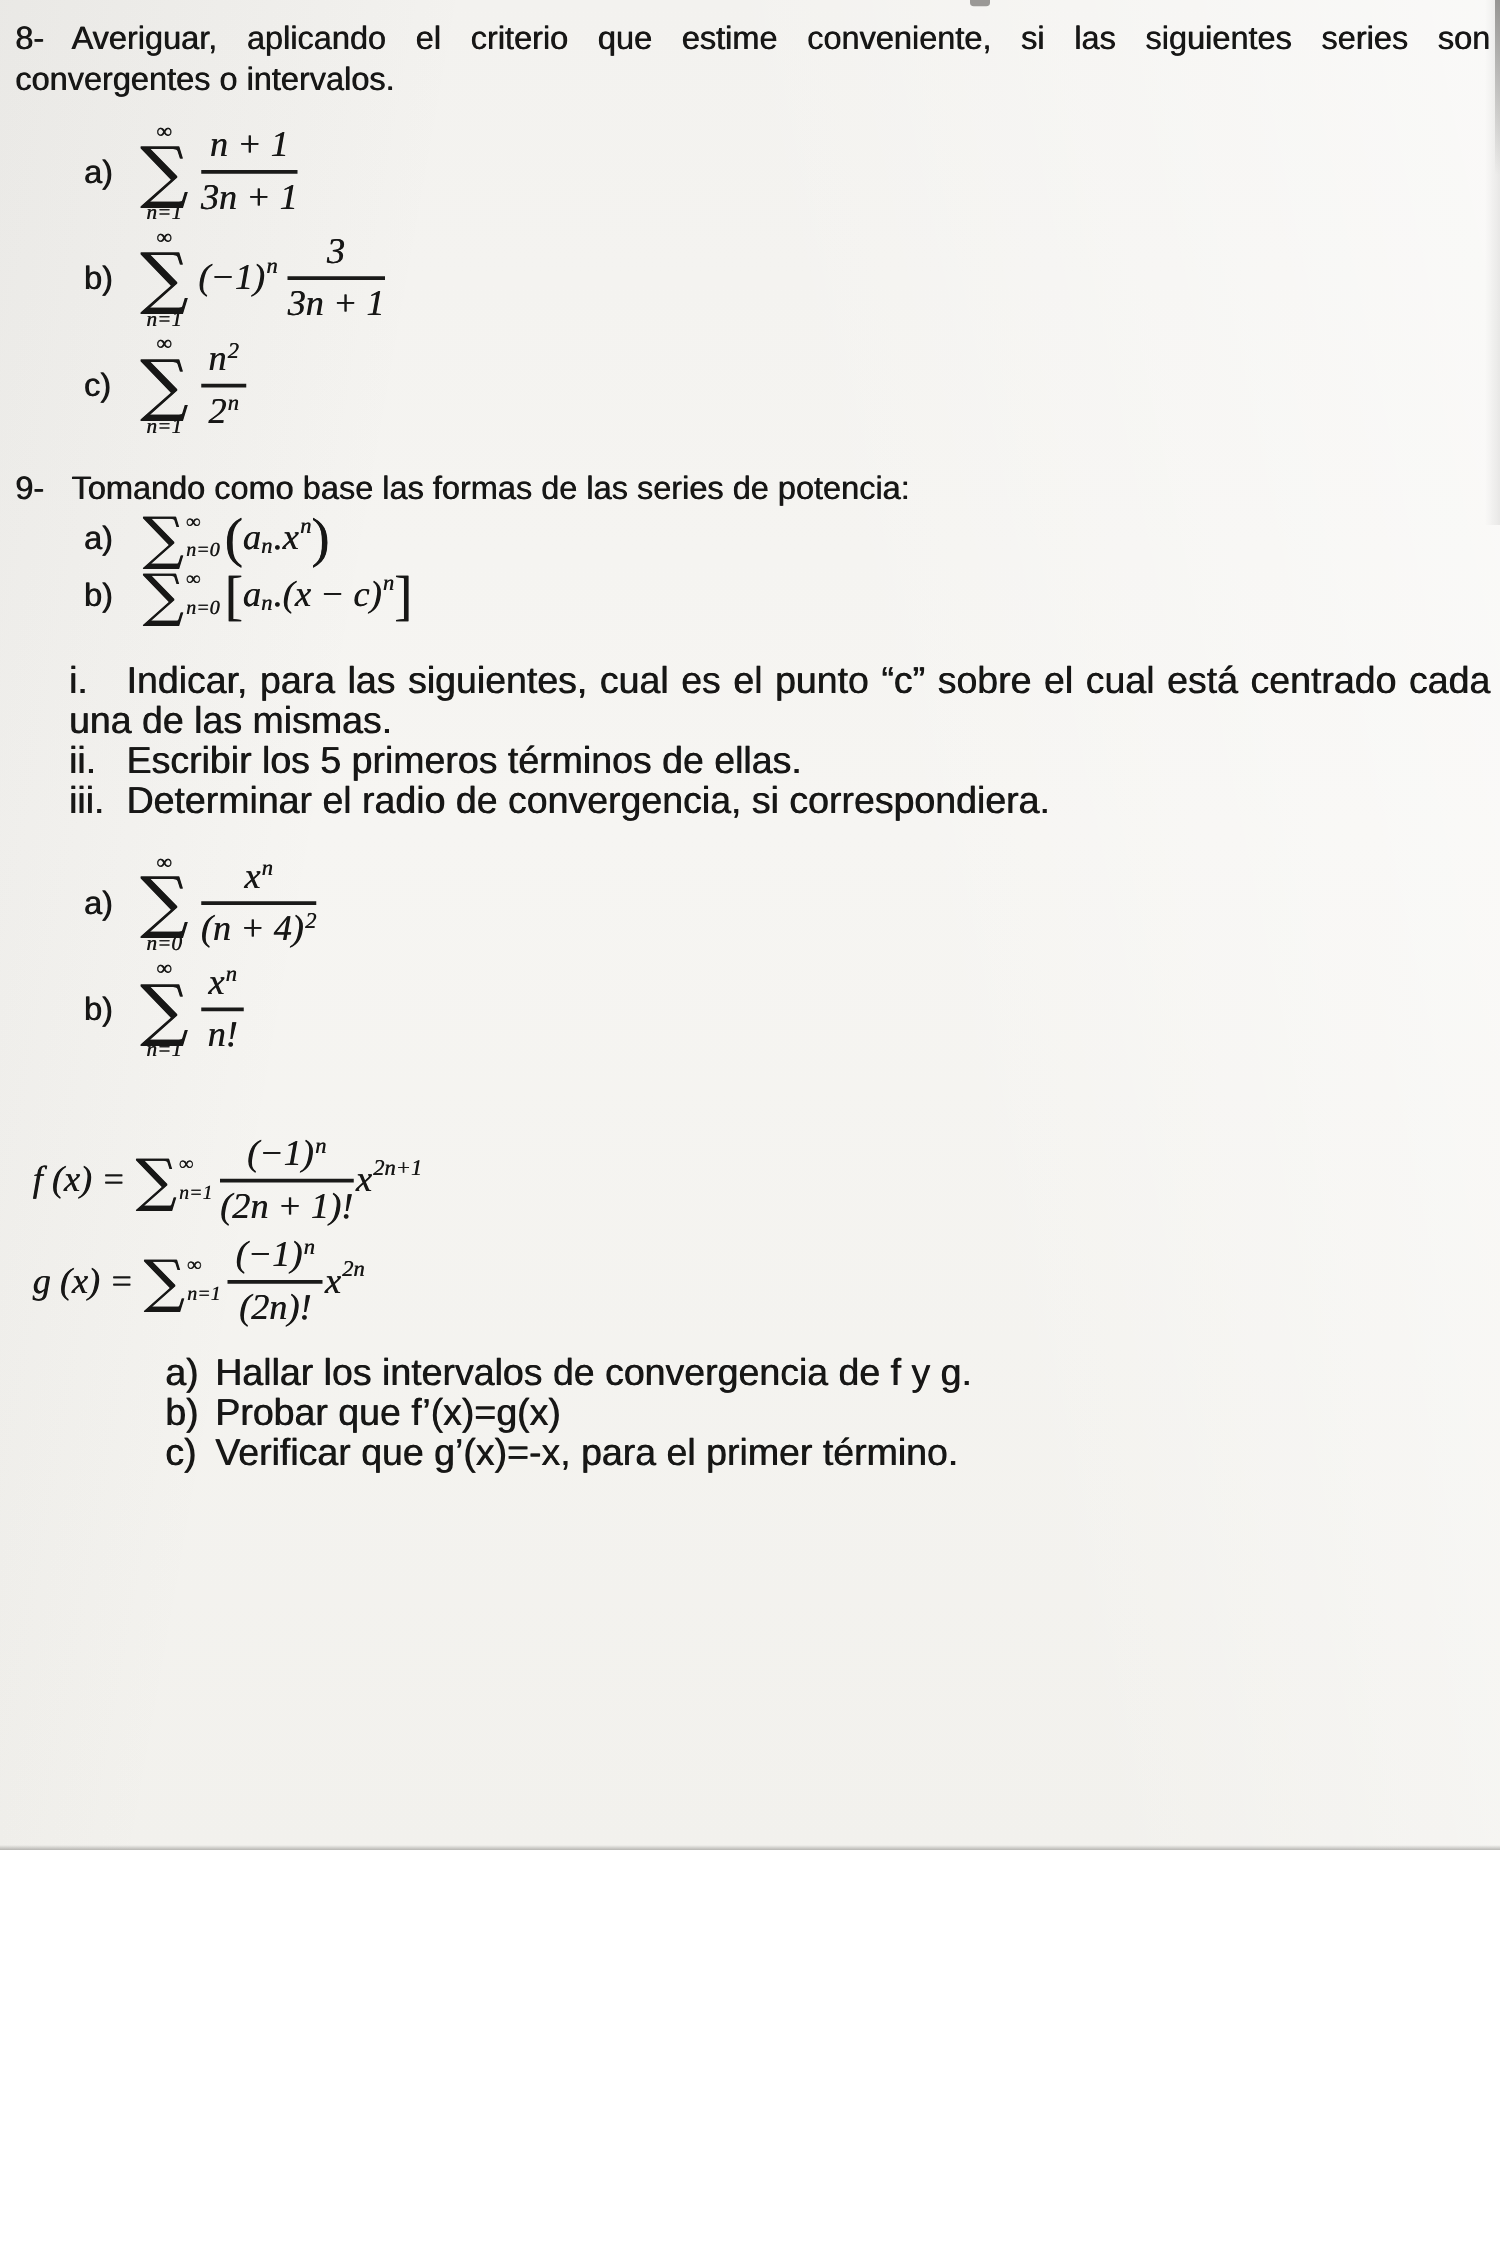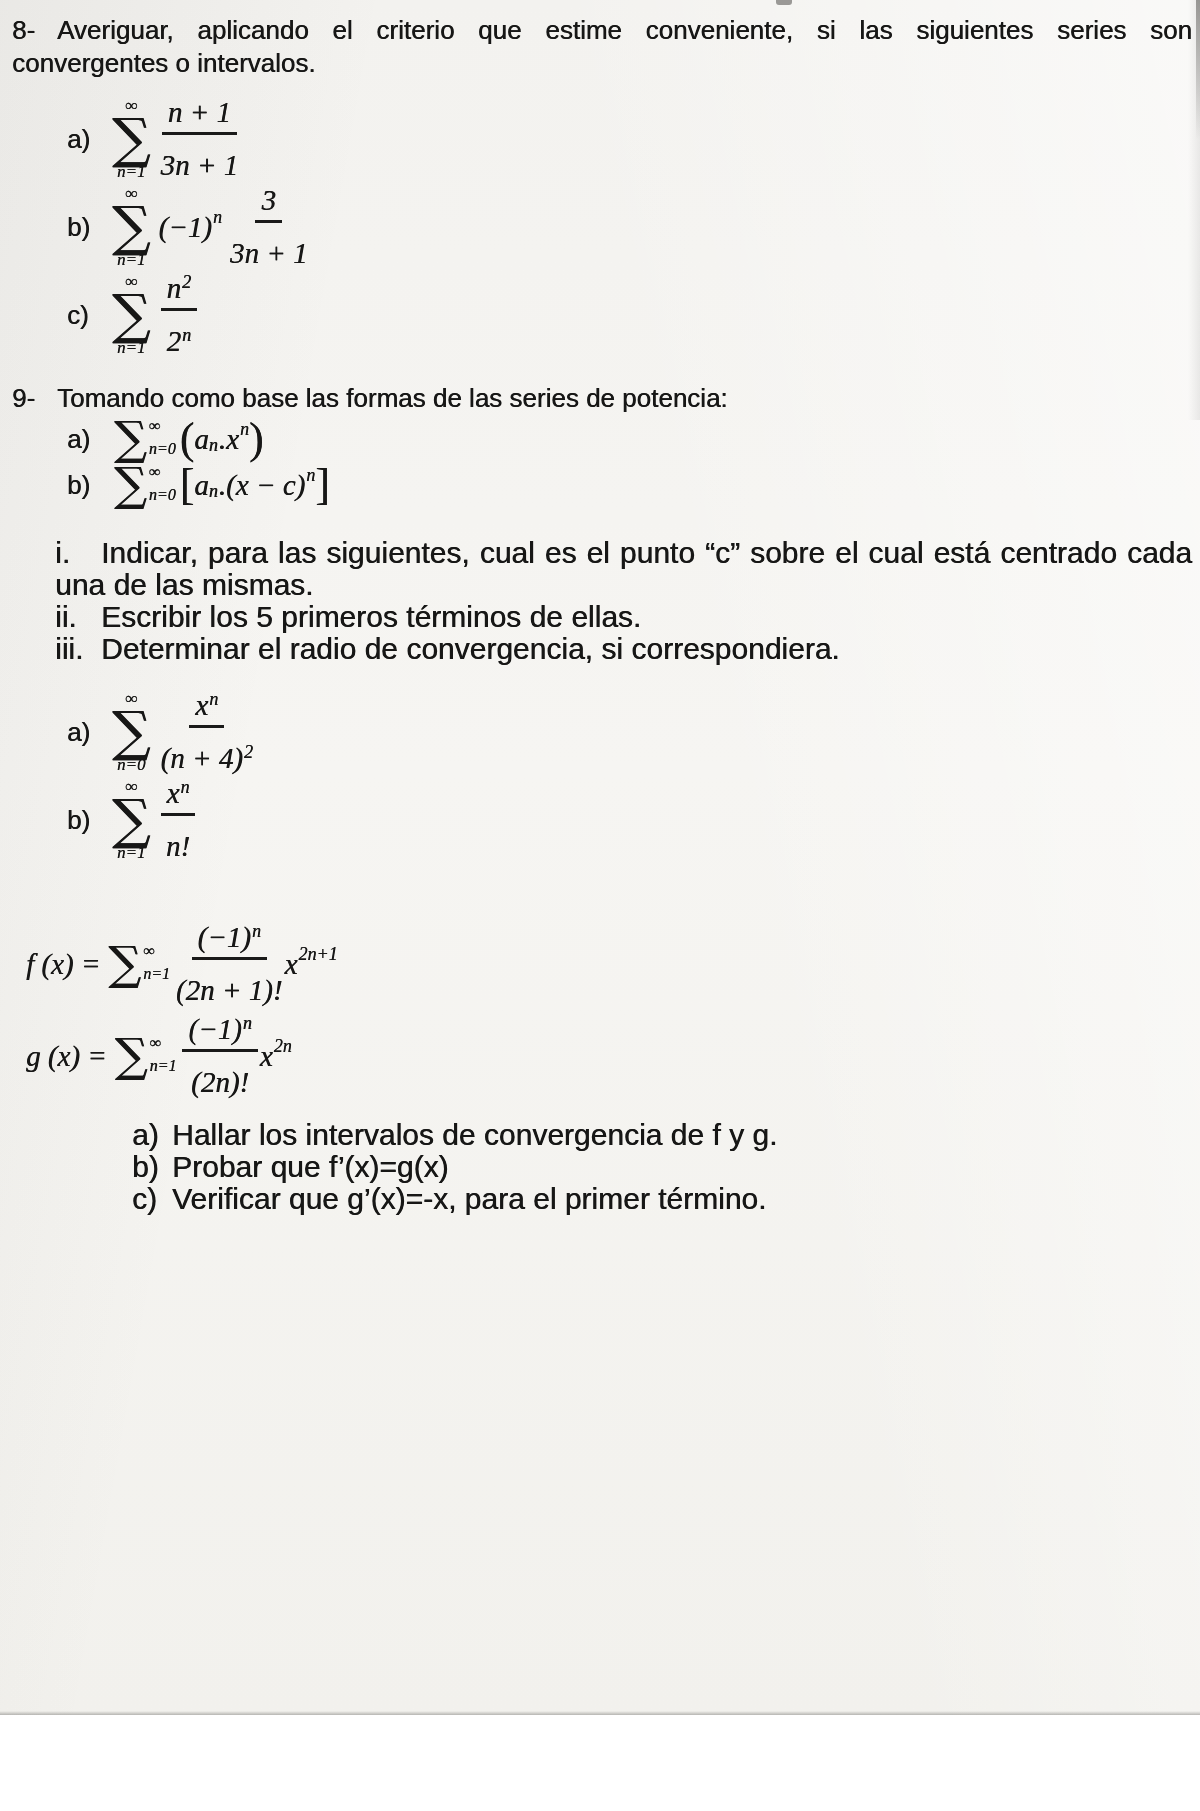--- a/index.html
+++ b/index.html
@@ -1,18 +1,18 @@
 <!DOCTYPE html>
 <html><head>
 <meta charset="utf-8">
 <style>
   html,body{margin:0;padding:0;}
   .page{
     position:relative;
-    width:1200px;height:1715px;
+    width:1200px;height:1480px;
     overflow:hidden;
     color:#171716;
     background:
       linear-gradient(100deg, rgba(60,58,54,0.05) 0%, rgba(0,0,0,0) 26%),
       linear-gradient(258deg, rgba(255,255,255,0.55) 0%, rgba(255,255,255,0) 42%),
       linear-gradient(180deg,#f3f2ef 0%, #f6f5f2 45%, #f2f1ed 100%);
     font-family:"Liberation Sans", sans-serif;
   }
   
   .art-right-top{position:absolute;right:0;top:0;width:4px;height:140px;
@@ -30,23 +30,23 @@
   .pnum10{display:inline-block;min-width:50px;}
 
   
   .math{font-family:"Liberation Serif",serif;font-style:italic;font-size:29px;text-shadow:0.4px 0 currentColor;}
   .frow{display:flex;align-items:center;margin:2px 0 2px 55px;}
   .frow10{display:flex;align-items:center;margin:6px 0 6px 14px;}
   .ilabel{flex:0 0 45px;font-size:26px;text-shadow:0.5px 0 currentColor;}
   .bigsum{display:inline-flex;flex-direction:column;align-items:center;margin-right:8px;}
   .slim{font-family:"Liberation Serif",serif;font-style:italic;font-size:17px;line-height:1.05;text-shadow:0.3px 0 currentColor;}
   .sigma{font-family:"DejaVu Serif","Liberation Serif",serif;font-style:normal;font-size:54px;line-height:0.88;text-shadow:0.4px 0 currentColor;}
-  .frac{display:inline-flex;flex-direction:column;align-items:center;vertical-align:middle;margin:0 2px;}
+  .frac{display:inline-flex;flex-direction:column;vertical-align:middle;margin:0 2px;}
   .frac .num{border-bottom:3px solid #1a1a19;padding:0 6px 3px;display:inline-block;text-align:center;}
-  .frac .den{padding-top:14px;display:inline-block;text-align:center;}
+  .frac .den{padding-top:3px;display:inline-block;text-align:center;}
   .sup{position:relative;top:-0.55em;font-size:18px;margin-left:1px;}
   .sub{position:relative;top:0.35em;font-size:18px;margin-right:1px;}
   .sup:empty,.sub:empty{display:none;}
   
   .isum{display:inline-flex;align-items:stretch;margin:0 4px 0 2px;}
   .isum .sigma{font-size:46px;line-height:0.95;}
   .ilims{display:inline-flex;flex-direction:column;justify-content:space-between;padding:1px 0 3px 2px;}
   .ilims .slim{font-size:16px;}
   .bigdelim{font-family:"Liberation Serif",serif;font-style:normal;font-size:44px;line-height:1;font-weight:400;vertical-align:middle;text-shadow:0.3px 0 currentColor;}
   .tasks9{margin-left:43px;}

